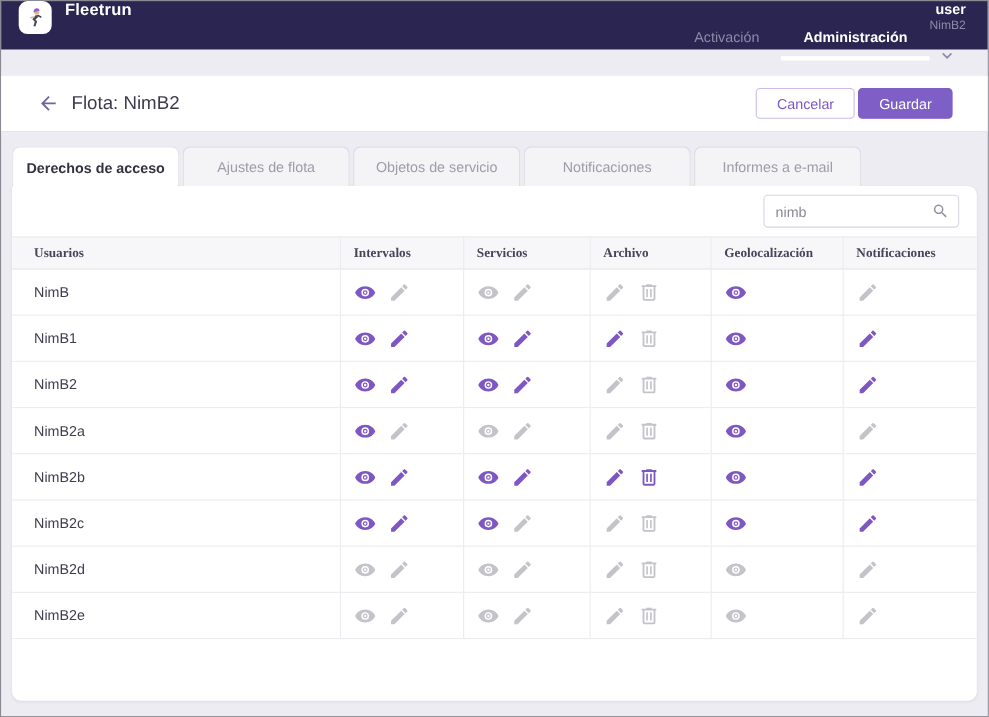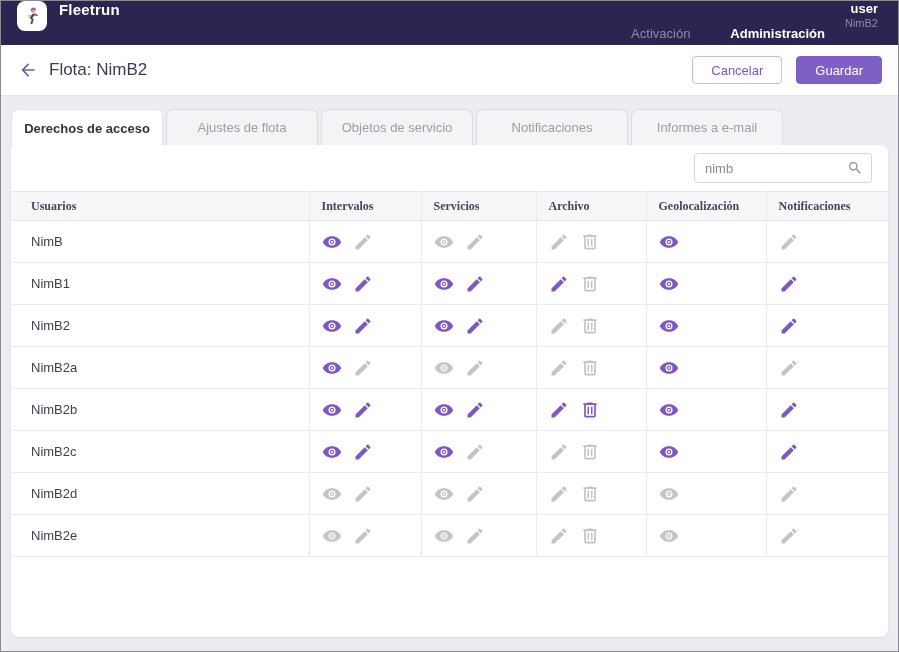--- a/index.html
+++ b/index.html
@@ -31,25 +31,25 @@
   .user-block{
     margin-right:4px; display:flex; align-items:center; gap:12px; cursor:pointer;flex-direction:column;
   }
   .user-lines{ text-align:right; line-height:1.25; }
   .user-name{ font-size:13px; font-weight:bold; color:#fff; }
   .user-account{ font-size:11px; color:var(--nav-inactive,#8d8aa8); }
   .chev{ width:10px; height:10px; }
   
   .toolbar{
     height:51px; flex:0 0 51px; background:#fff; display:flex; align-items:center;
-    padding:0 16px; border-bottom:1px solid #e6e6ea;
+    padding:0 32px; border-bottom:1px solid #e6e6ea;margin-top:24px;
   }
   .back-btn{ width:22px; height:22px; cursor:pointer; display:flex; align-items:center; justify-content:center; }
   .page-title{ font-size:17px; color:#3c3b4e; margin-left:10px; }
-  .toolbar-actions{ margin-left:auto; display:flex; gap:14px; }
+  .toolbar-actions{ margin-left:auto; display:flex; gap:3px; }
   .btn{ height:28px; padding:0 18px; border-radius:4px; font-size:13px; font-family:inherit; cursor:pointer; }
   .btn-secondary{ background:#fff; border:1px solid #c9baea; color:var(--accent,#7e57c2); }
   .btn-primary{ background:var(--accent-dark,#7d5fc6); border:1px solid var(--accent-dark,#7d5fc6); color:#fff; }
   
   .workspace{ flex:1; display:flex; flex-direction:column; padding:13px 10px 14px; }
   .tab-strip{ display:flex; gap:3px; height:36px; flex:0 0 36px; position:relative; z-index:2; }
   .tab{
     width:152px; display:flex; align-items:center; justify-content:center;
     font-size:13px; color:var(--tab-inactive,#9d9ca8); background:#f4f3f6;
     border:1px solid #dcdbe3; border-bottom:none; border-radius:7px 7px 0 0; cursor:pointer;

